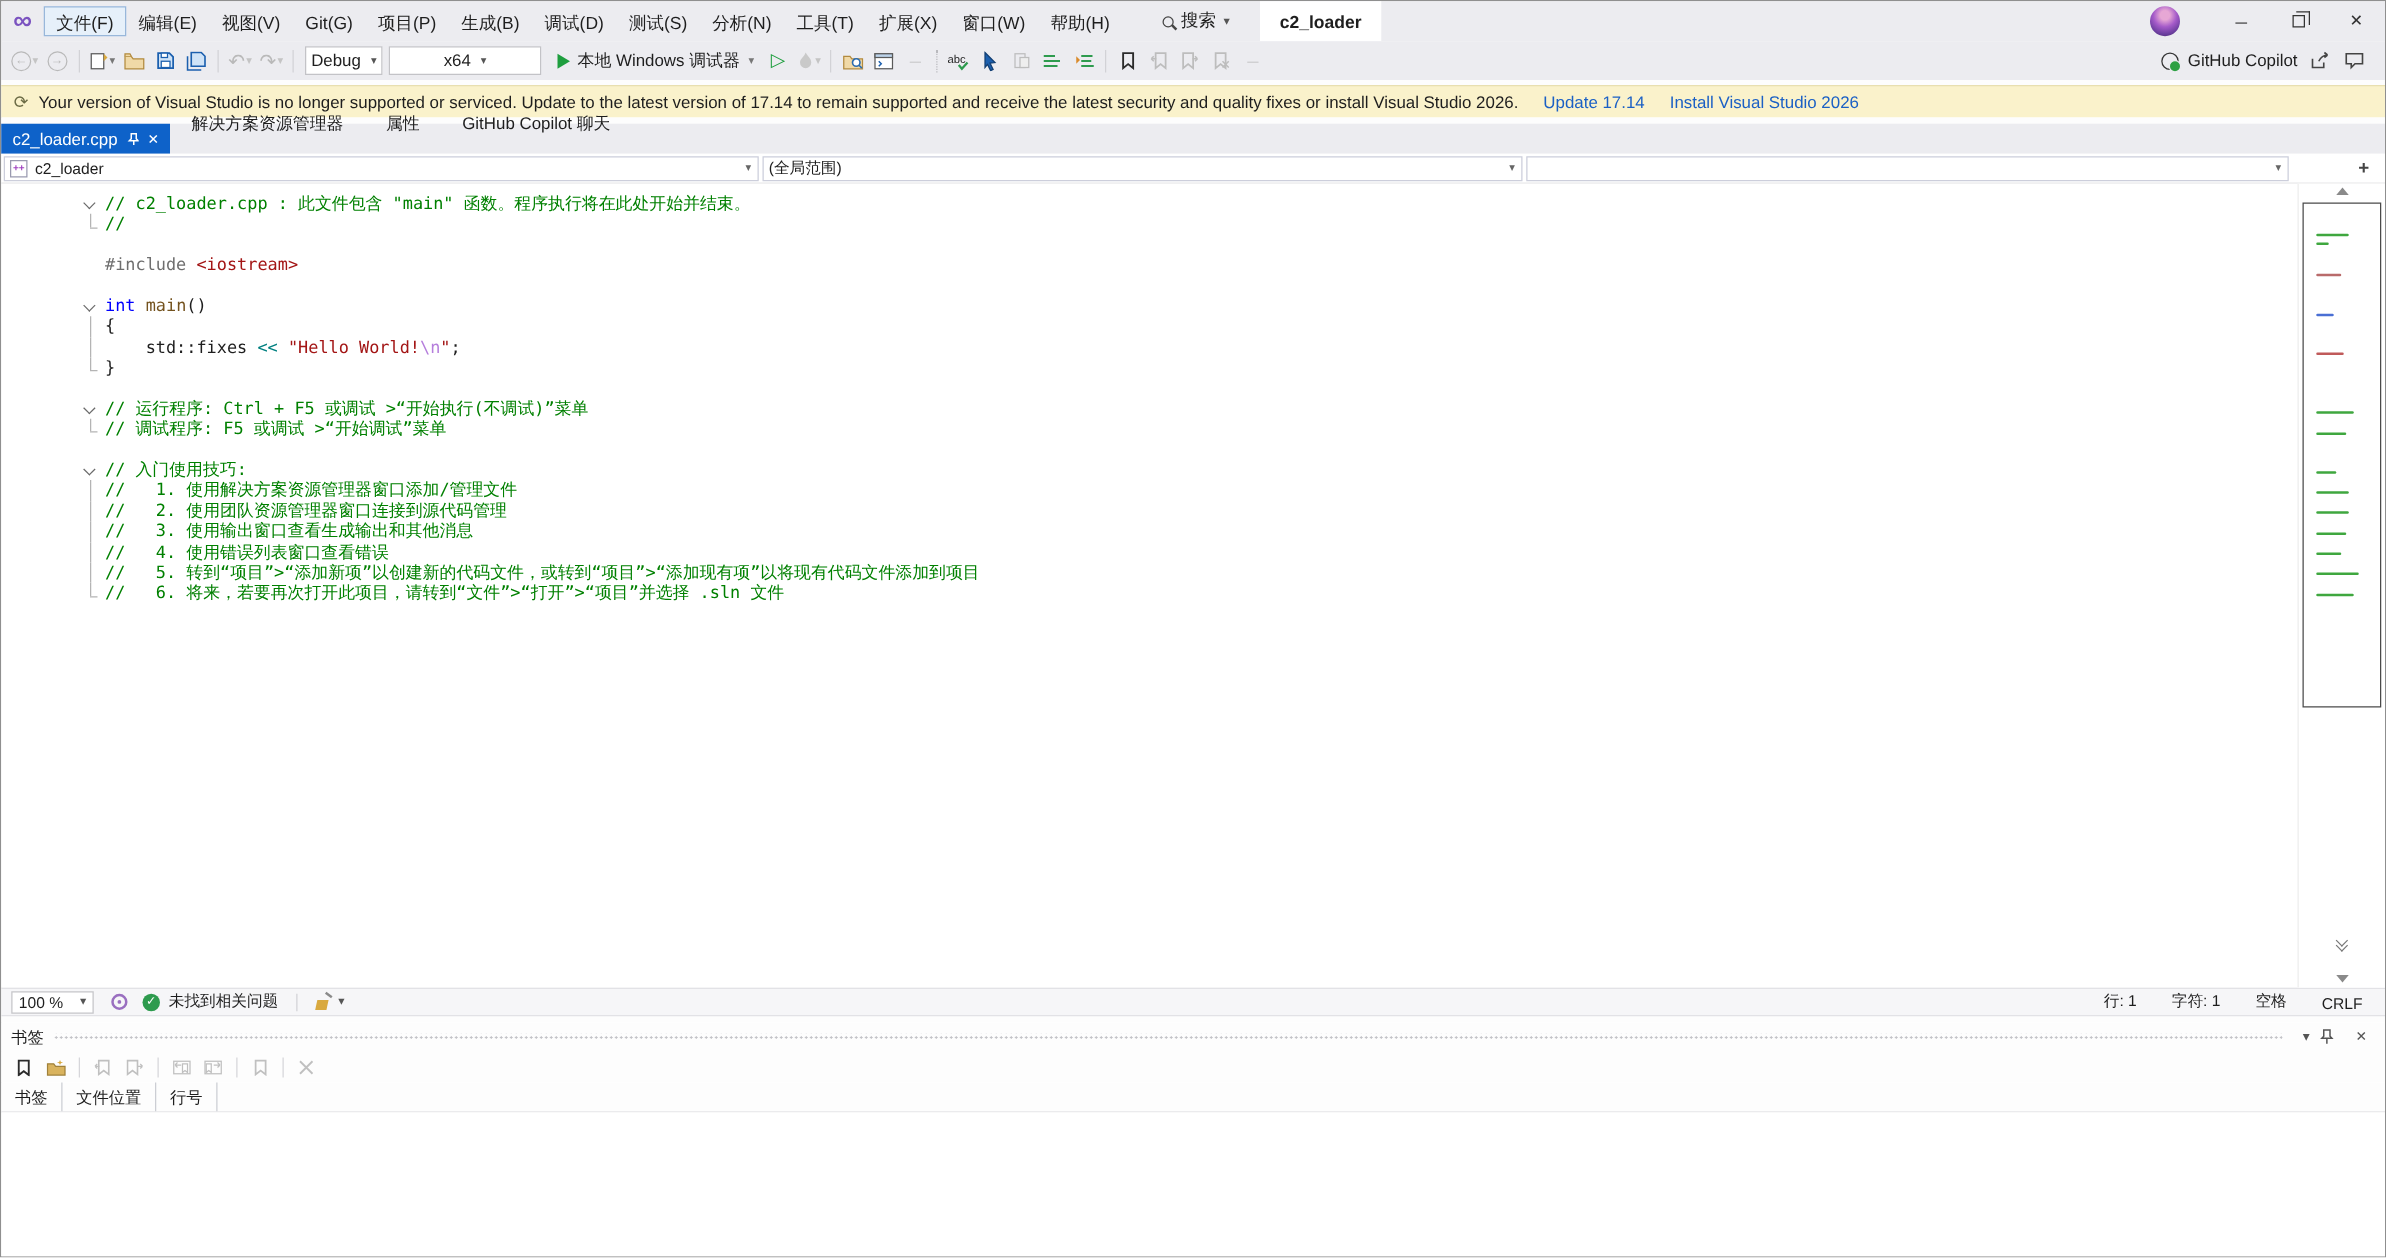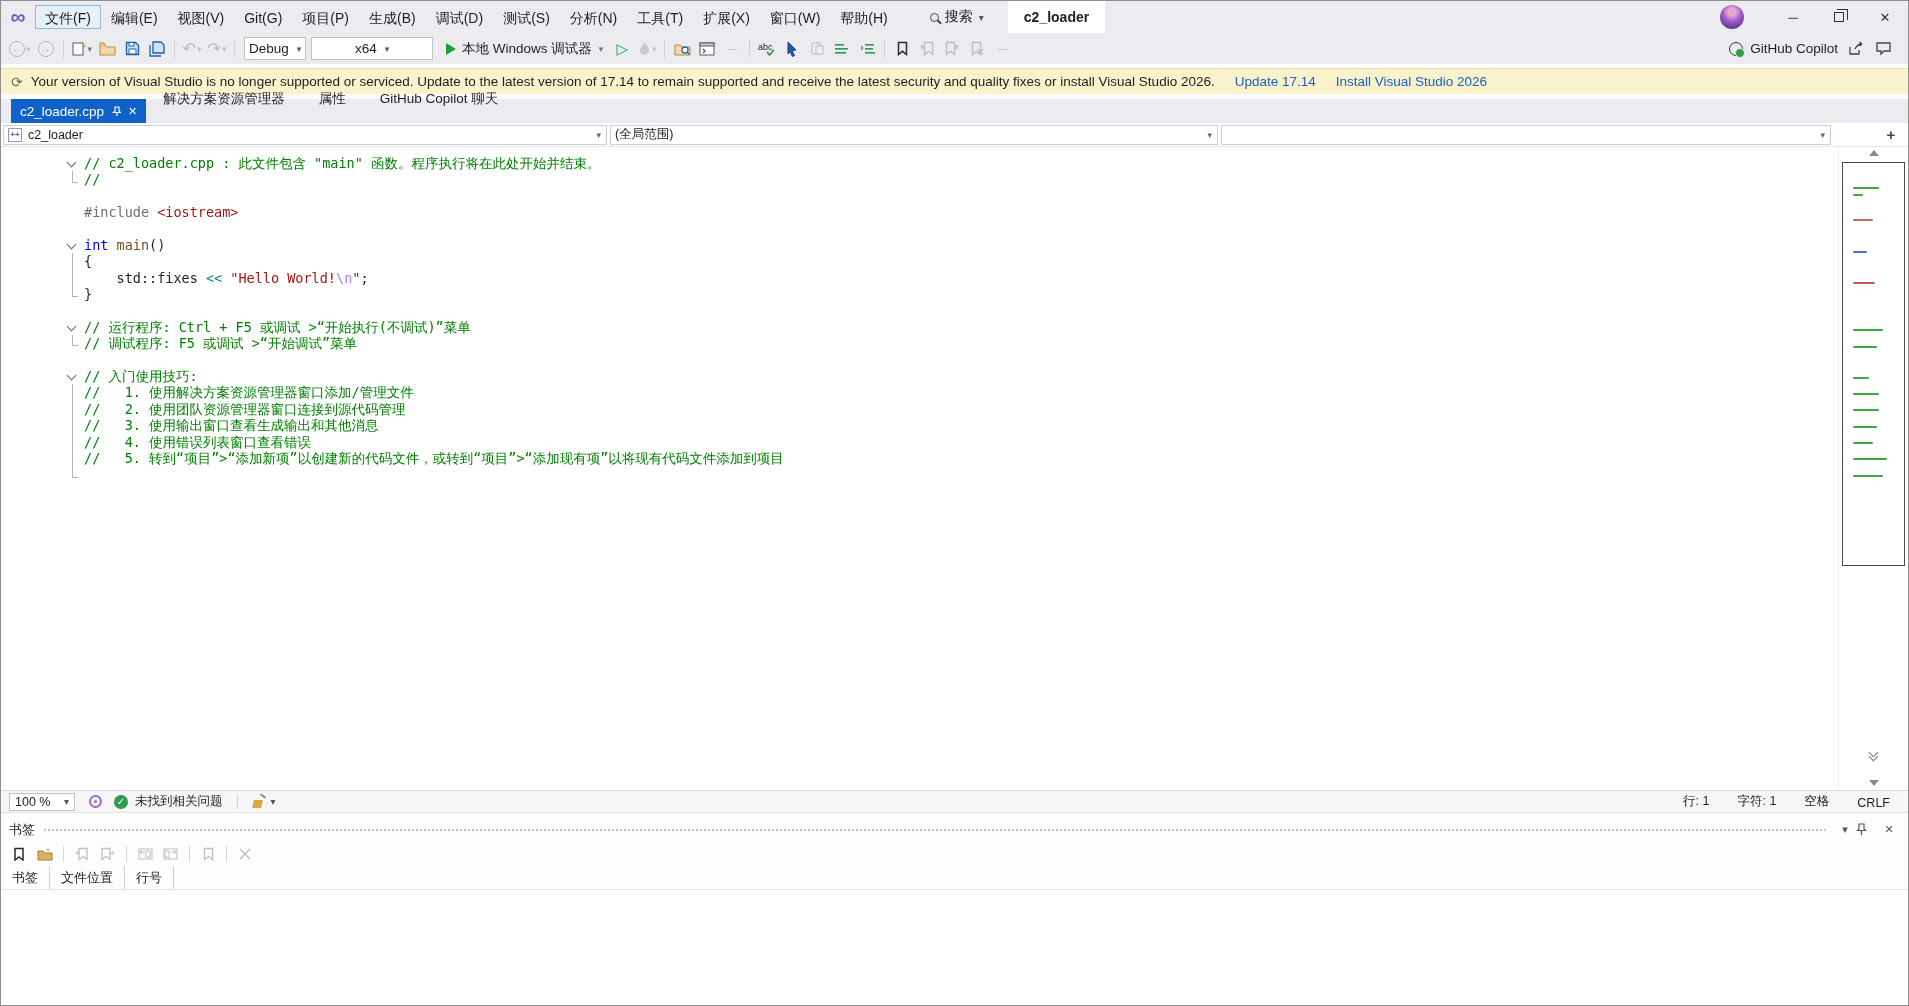--- a/index.html
+++ b/index.html
@@ -49,21 +49,21 @@
   
   .gap5{height:5px;background:#fdfdfd;flex:none}
   .gap4{height:4px;background:#fdfdfd;flex:none}
 
   
   .infobar{height:26px;background:#faf2cb;display:flex;align-items:center;padding:0 10px;font-size:13.5px;flex:none;border-top:1px solid #e8dfb0}
   .info-icon{color:#6b6b45;font-size:14px;margin-right:8px}
   .info-link{color:#1b60c5;margin-left:20px;white-space:nowrap;cursor:pointer}
 
   
-  .tabstrip{height:24px;background:#ececf0;display:flex;align-items:flex-end;padding-left:10px;flex:none}
+  .tabstrip{height:24px;background:#ececf0;display:flex;align-items:flex-end;padding-left:0;flex:none}
   .tab{height:24px;display:flex;align-items:center;padding:0 9px;font-size:13.5px;gap:7px;white-space:nowrap;cursor:default}
   .tab.active{background:#0e62c9;color:#fff}
   .tab:not(.active){color:#1e1e1e;margin:12px 8px}
   .tab .pinS{display:flex}
 
   
   .navbar{height:24px;background:#fff;display:flex;align-items:center;flex:none;border-bottom:1px solid #e5e5e8;padding:1px 2px}
   .nav-combo{height:20px;border:1px solid #cccedb;background:#fff;display:flex;align-items:center;font-size:12.5px;padding:0 4px;gap:6px;position:relative}
   .nav-combo .carD{position:absolute;right:5px;font-size:9px;color:#666}
   .nc1{width:604px}
@@ -423,21 +423,21 @@
         <div class="cl"><span class="gut"></span><span class="fold f-none"></span></div>
         <div class="cl"><span class="gut"></span><span class="fold f-start"></span><span class="cm">// 运行程序: Ctrl + F5 或调试 &gt;“开始执行(不调试)”菜单</span></div>
         <div class="cl"><span class="gut"></span><span class="fold f-end"></span><span class="cm">// 调试程序: F5 或调试 &gt;“开始调试”菜单</span></div>
         <div class="cl"><span class="gut"></span><span class="fold f-none"></span></div>
         <div class="cl"><span class="gut"></span><span class="fold f-start"></span><span class="cm">// 入门使用技巧: </span></div>
         <div class="cl"><span class="gut"></span><span class="fold f-mid"></span><span class="cm">//   1. 使用解决方案资源管理器窗口添加/管理文件</span></div>
         <div class="cl"><span class="gut"></span><span class="fold f-mid"></span><span class="cm">//   2. 使用团队资源管理器窗口连接到源代码管理</span></div>
         <div class="cl"><span class="gut"></span><span class="fold f-mid"></span><span class="cm">//   3. 使用输出窗口查看生成输出和其他消息</span></div>
         <div class="cl"><span class="gut"></span><span class="fold f-mid"></span><span class="cm">//   4. 使用错误列表窗口查看错误</span></div>
         <div class="cl"><span class="gut"></span><span class="fold f-mid"></span><span class="cm">//   5. 转到“项目”&gt;“添加新项”以创建新的代码文件，或转到“项目”&gt;“添加现有项”以将现有代码文件添加到项目</span></div>
-        <div class="cl"><span class="gut"></span><span class="fold f-end"></span></div>
+        <div class="cl"><span class="gut"></span><span class="fold f-end"></span><span class="cm">//   6. 将来，若要再次打开此项目，请转到“文件”&gt;“打开”&gt;“项目”并选择 .sln 文件</span></div>
       </div>
     <div class="rail">
       <div class="rail-up"></div>
       <div class="viewport-box" id="map-marks">
           <div class="mk" style="top: 24px; width: 26px; background: rgb(63, 167, 63);"></div>
           <div class="mk" style="top: 31px; width: 10px; background: rgb(63, 167, 63);"></div>
           <div class="mk" style="top: 56px; width: 20px; background: rgb(185, 107, 107);"></div>
           <div class="mk" style="top: 88px; width: 14px; background: rgb(74, 111, 212);"></div>
           <div class="mk" style="top: 119px; width: 22px; background: rgb(192, 90, 90);"></div>
           <div class="mk" style="top: 166px; width: 30px; background: rgb(63, 167, 63);"></div>

